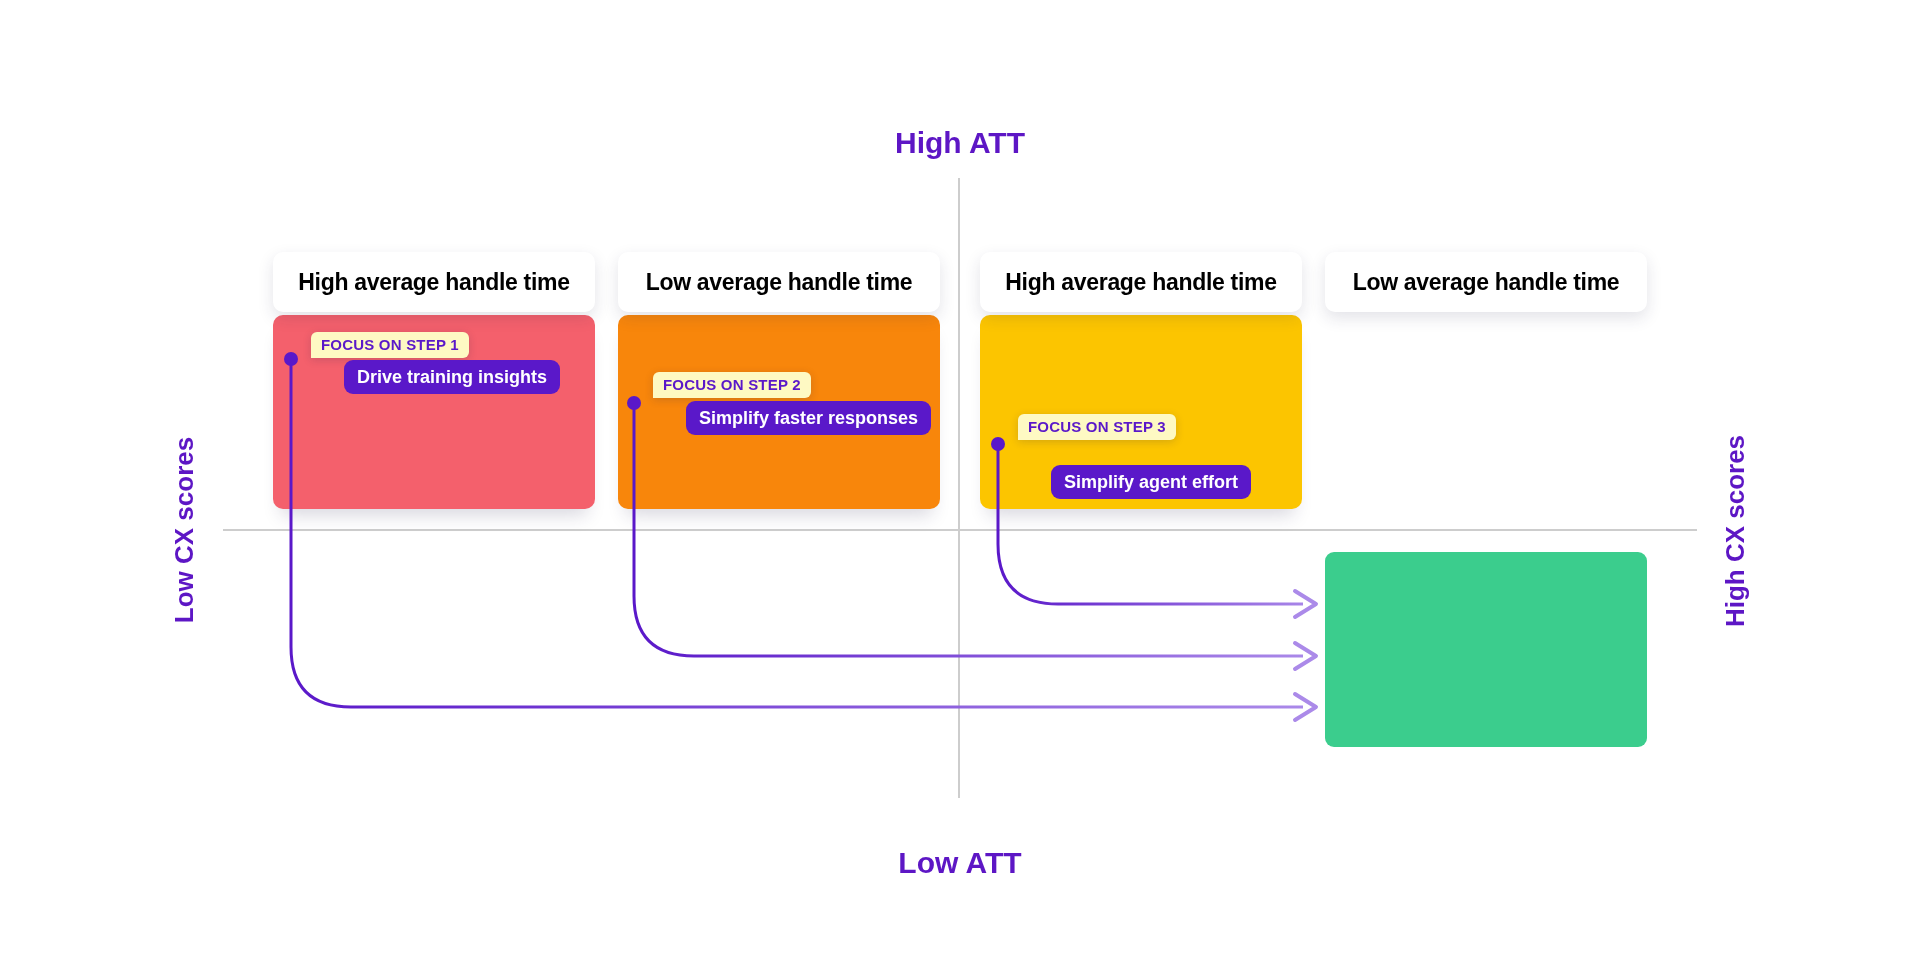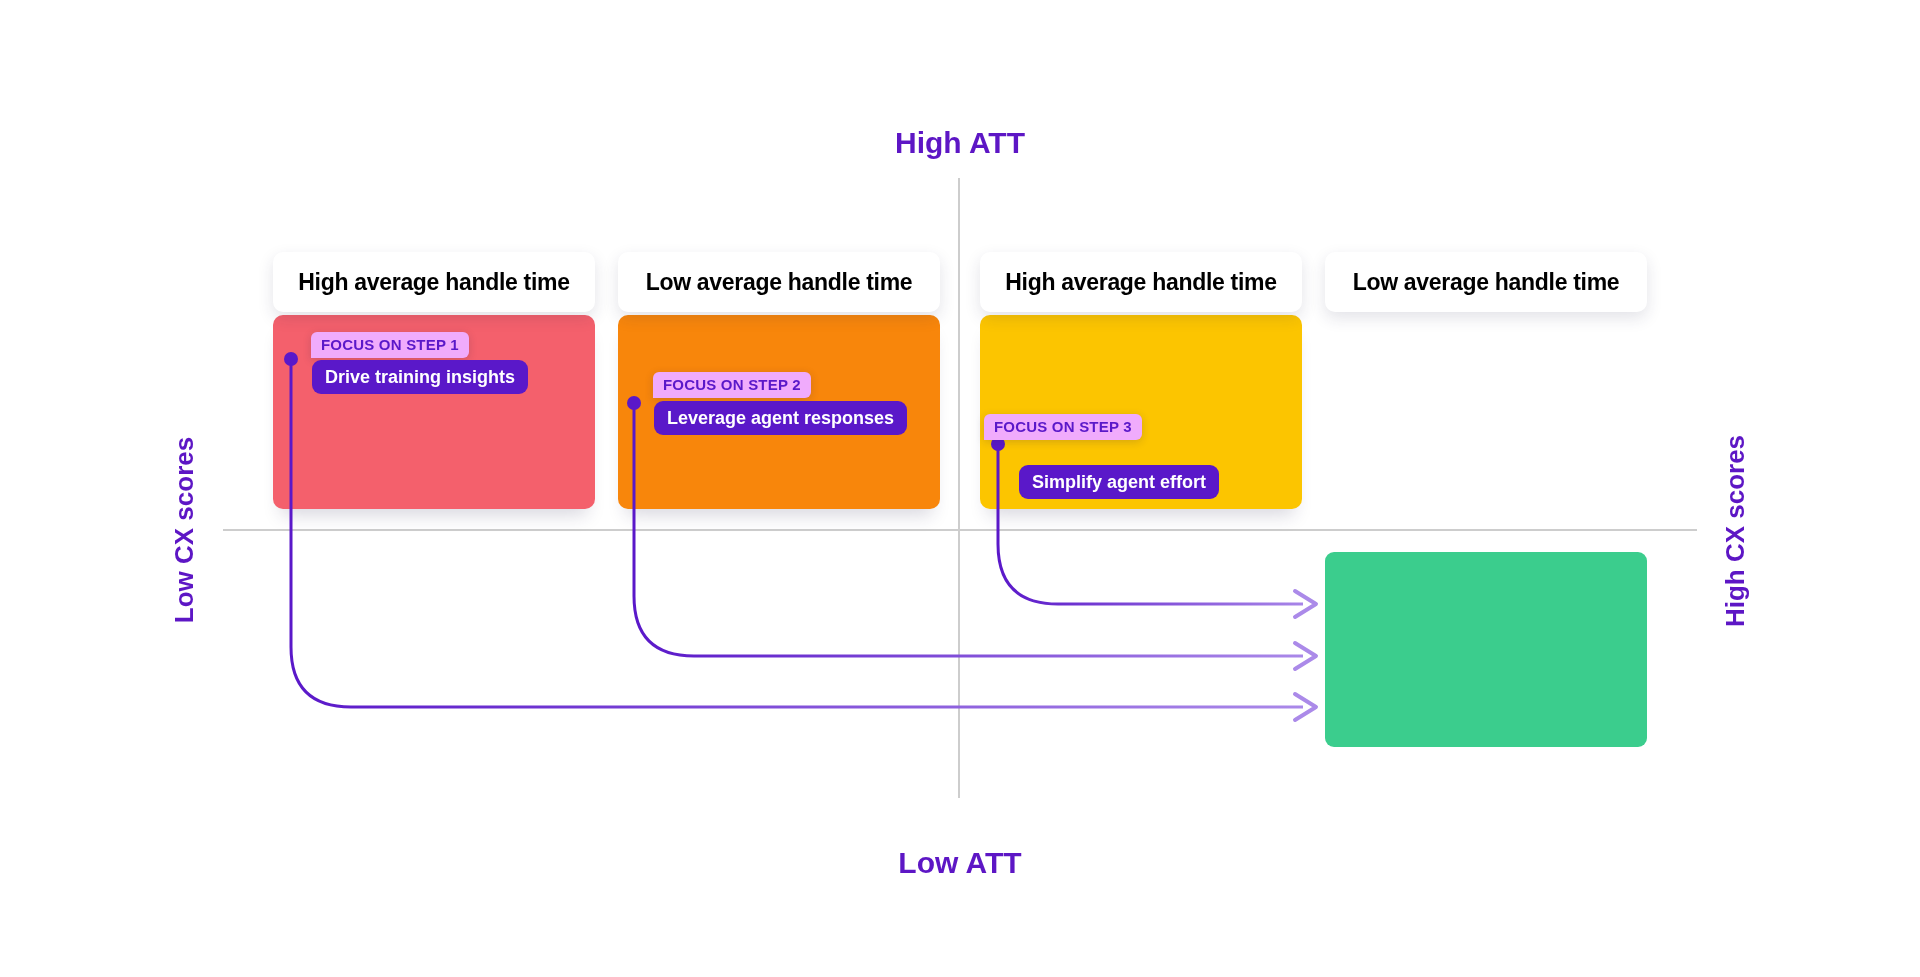--- a/index.html
+++ b/index.html
@@ -91,47 +91,48 @@
     width: 1920px; height: 977px;
     z-index: 3;
     pointer-events: none;
   }
 
   
   .tag-badge {
     position: absolute;
     height: 26px; line-height: 26px;
     padding: 0 10px;
-    background: #f0abfc;
+    background: #fef9c3;
     color: #5a18c9;
     font-weight: bold;
     font-size: 15px;
     letter-spacing: 0.2px;
     border-radius: 6px 6px 6px 0;
     box-shadow: 0 2px 8px rgba(40, 35, 80, 0.18);
     white-space: nowrap;
     z-index: 4;
   }
   .action-badge {
     position: absolute;
     height: 34px; line-height: 34px;
     padding: 0 13px;
     background: #5a18c9;
     color: #ffffff;
     font-weight: bold;
     font-size: 18px;
     border-radius: 9px;
     white-space: nowrap;
     z-index: 5;
+    margin-left: 32px;
   }
   .tag-badge.s1 { left: 311px; top: 332px; }
   .action-badge.s1 { left: 312px; top: 360px; }
   .tag-badge.s2 { left: 653px; top: 372px; }
   .action-badge.s2 { left: 654px; top: 401px; }
-  .tag-badge.s3 { left: 984px; top: 414px; }
+  .tag-badge.s3 { left: 1018px; top: 414px; }
   .action-badge.s3 { left: 1019px; top: 465px; }
 </style>
 </head>
 <body>
 
 <div class="canvas">
 
   <div class="axis-v"></div>
   <div class="axis-h"></div>
 
@@ -177,18 +178,18 @@
 
     <circle cx="291" cy="359" r="7" fill="#5a18c9"></circle>
     <circle cx="634" cy="403" r="7" fill="#5a18c9"></circle>
     <circle cx="998" cy="444" r="7" fill="#5a18c9"></circle>
   </svg>
 
   <div class="tag-badge s1">FOCUS ON STEP 1</div>
   <div class="action-badge s1">Drive training insights</div>
 
   <div class="tag-badge s2">FOCUS ON STEP 2</div>
-  <div class="action-badge s2">Leverage agent responses</div>
+  <div class="action-badge s2">Simplify faster responses</div>
 
   <div class="tag-badge s3">FOCUS ON STEP 3</div>
   <div class="action-badge s3">Simplify agent effort</div>
 
 </div>
 
 </body></html>

